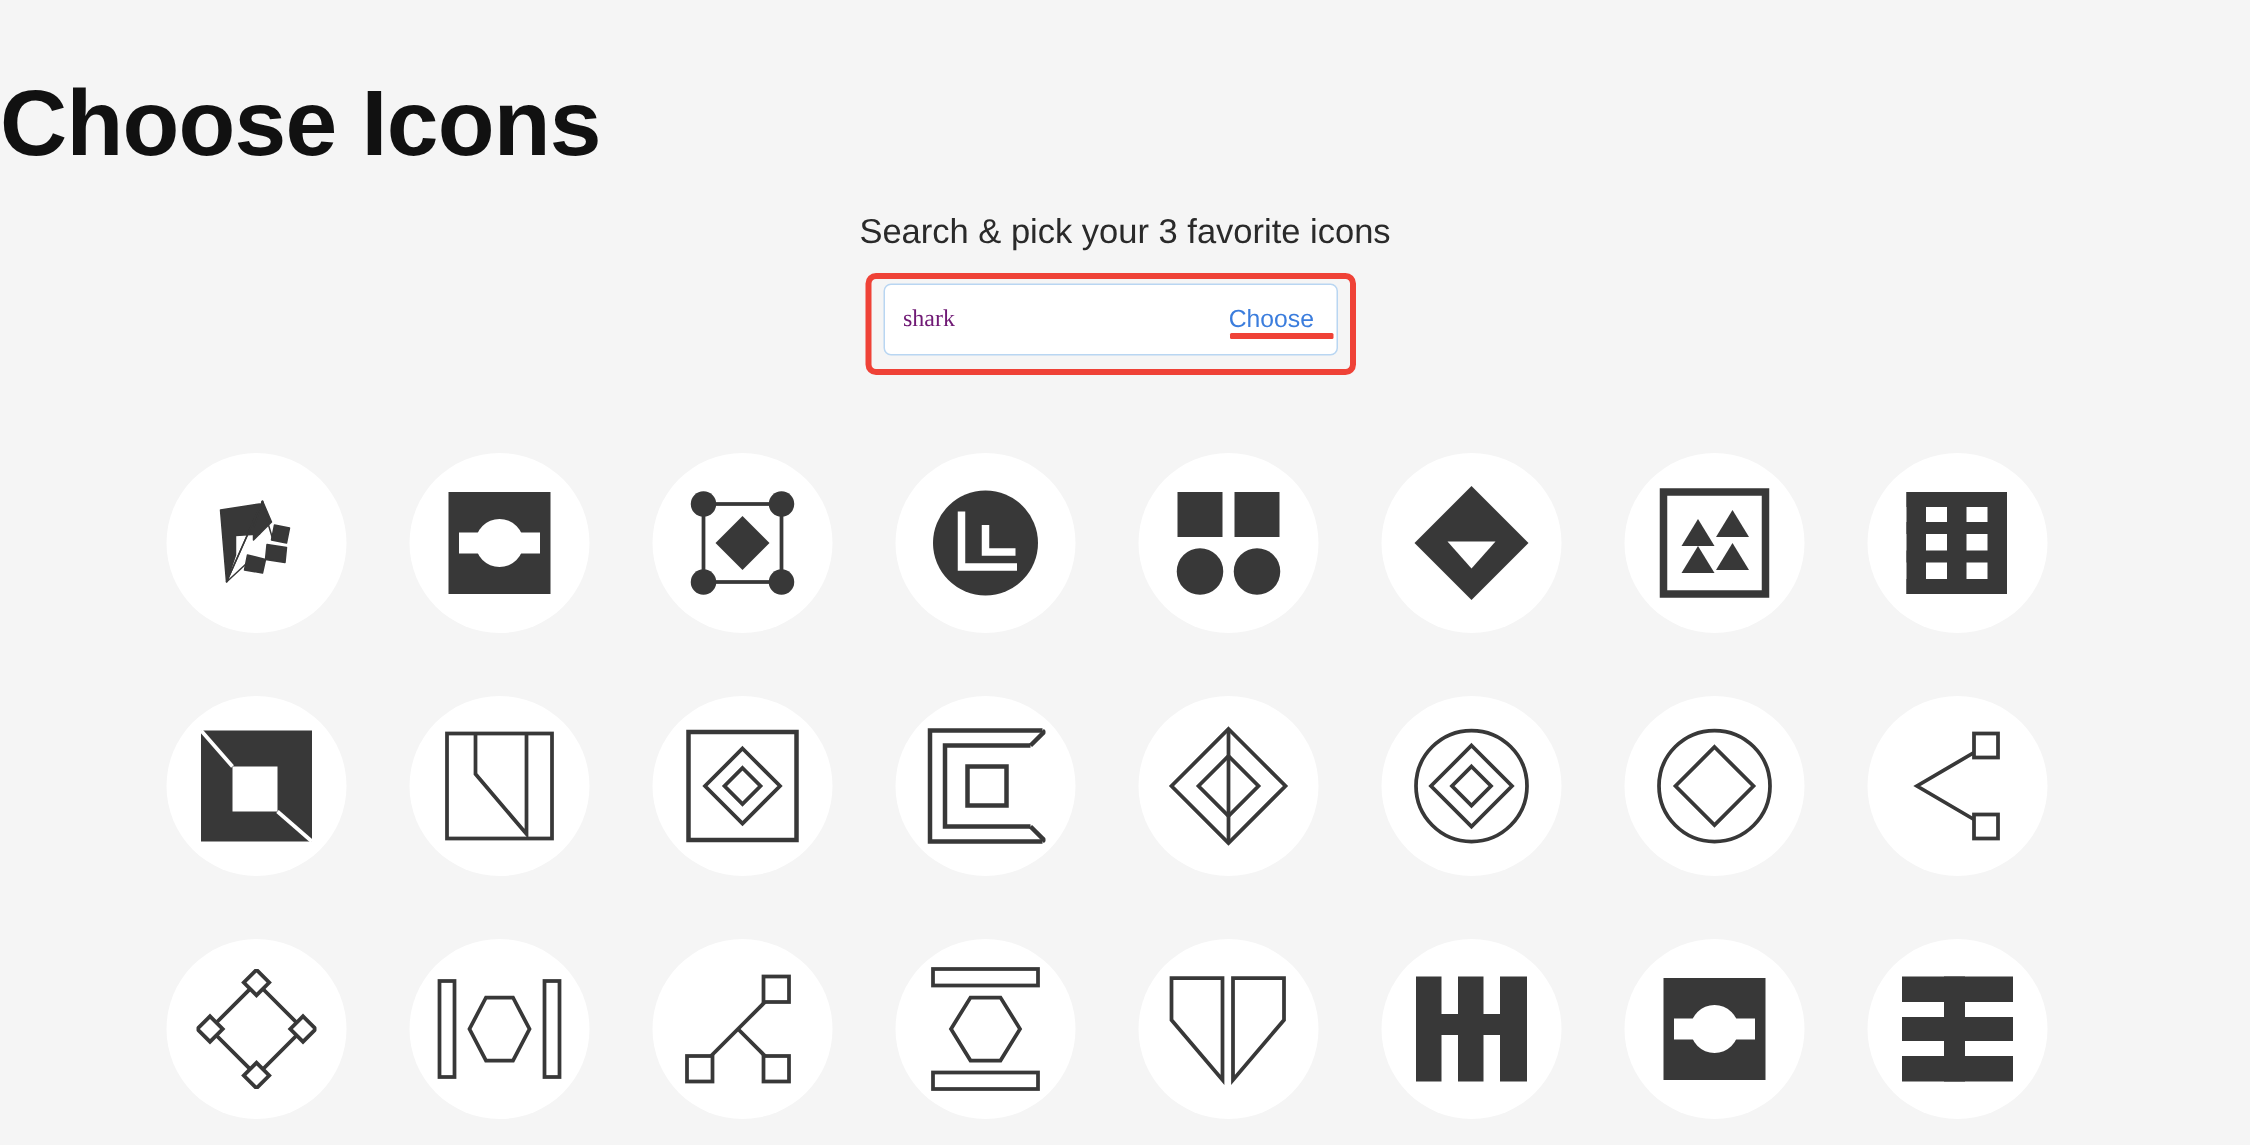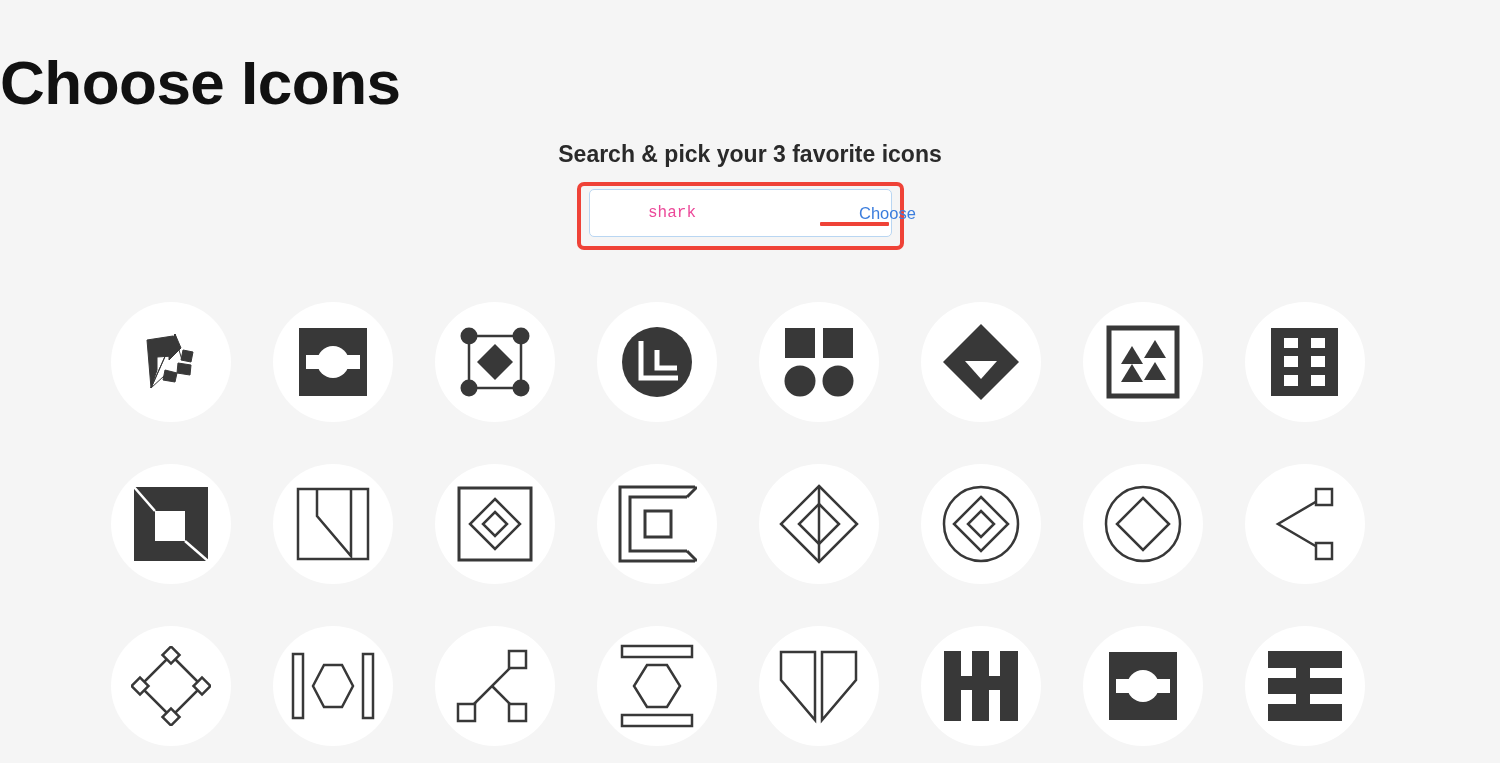--- a/index.html
+++ b/index.html
@@ -12,21 +12,21 @@
   .page { position: relative; width: 1500px; height: 763px; }
 
   .page-title {
     position: absolute; top: 49px; left: 0; width: 1500px;
     font-size: 62px; font-weight: 700; color: #111111;
     letter-spacing: -0.5px; line-height: 1.1;
   }
   .page-subtitle {
     position: absolute; top: 141px; left: 0; width: 1500px;
     text-align: center;
-    font-size: 23px; font-weight: 700; color: #2a2a2a;
+    font-size: 23px; font-weight: 400; color: #2a2a2a;
   }
 
   
   .search-highlight {
     position: absolute; left: 577px; top: 182px;
     width: 327px; height: 68px;
     border: 4px solid #ef4237; border-radius: 7px;
     background: transparent;
   }
   .search-box {
@@ -34,22 +34,22 @@
     width: 303px; height: 48px;
     background: #ffffff;
     border: 1px solid #b9d6f2;
     border-radius: 5px;
     display: flex; align-items: center;
     padding: 0 14px 0 12px;
   }
   .search-input {
     flex: 1 1 auto; height: 100%;
     border: none; outline: none; background: transparent;
-    font-family: Liberation Mono, monospace;
-    font-size: 16px; color: #ec4899; margin-left: 46px;
+    font-family: Liberation Serif, serif;
+    font-size: 16px; color: #701a75;
   }
   .search-submit {
     flex: 0 0 auto;
     border: none; background: transparent; cursor: pointer;
     font-family: "Liberation Sans", sans-serif;
     font-size: 16.5px; color: #3b7ddd;
     padding: 0 1px;
   }
   .search-underline {
     position: absolute; left: 820px; top: 222px;

